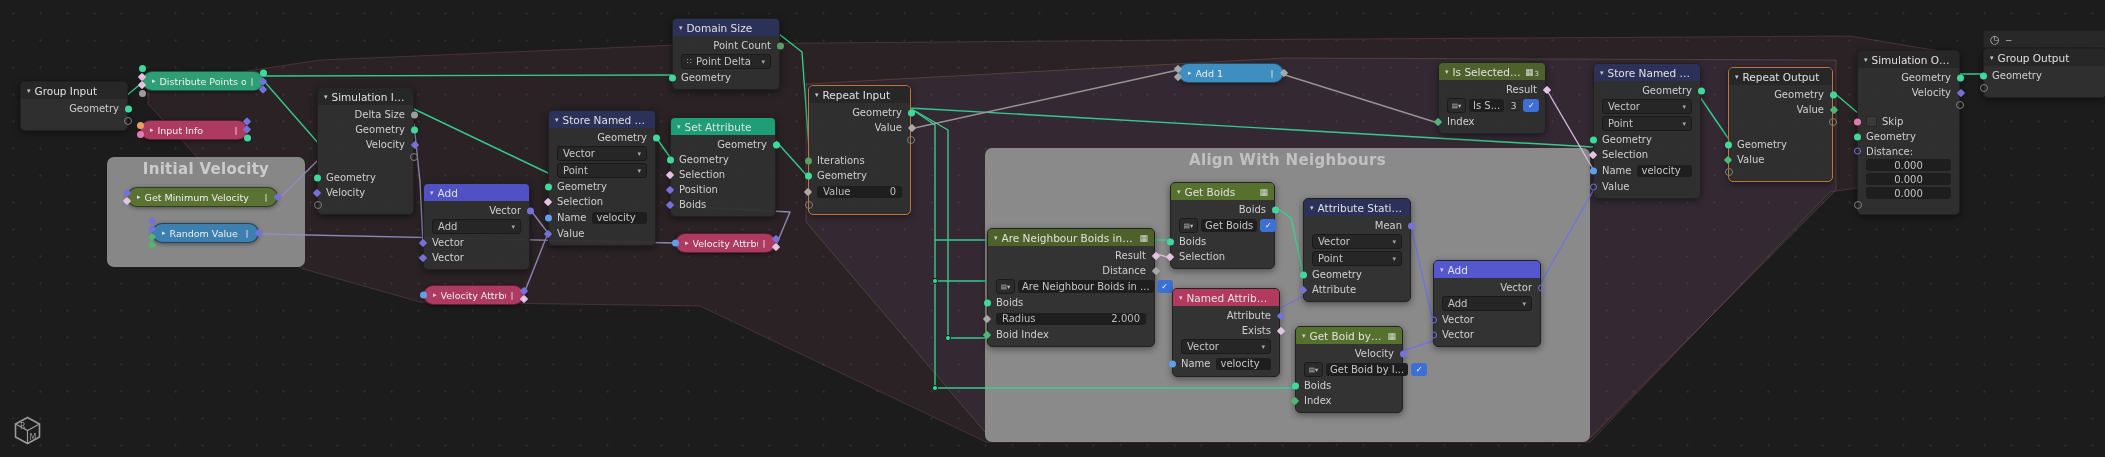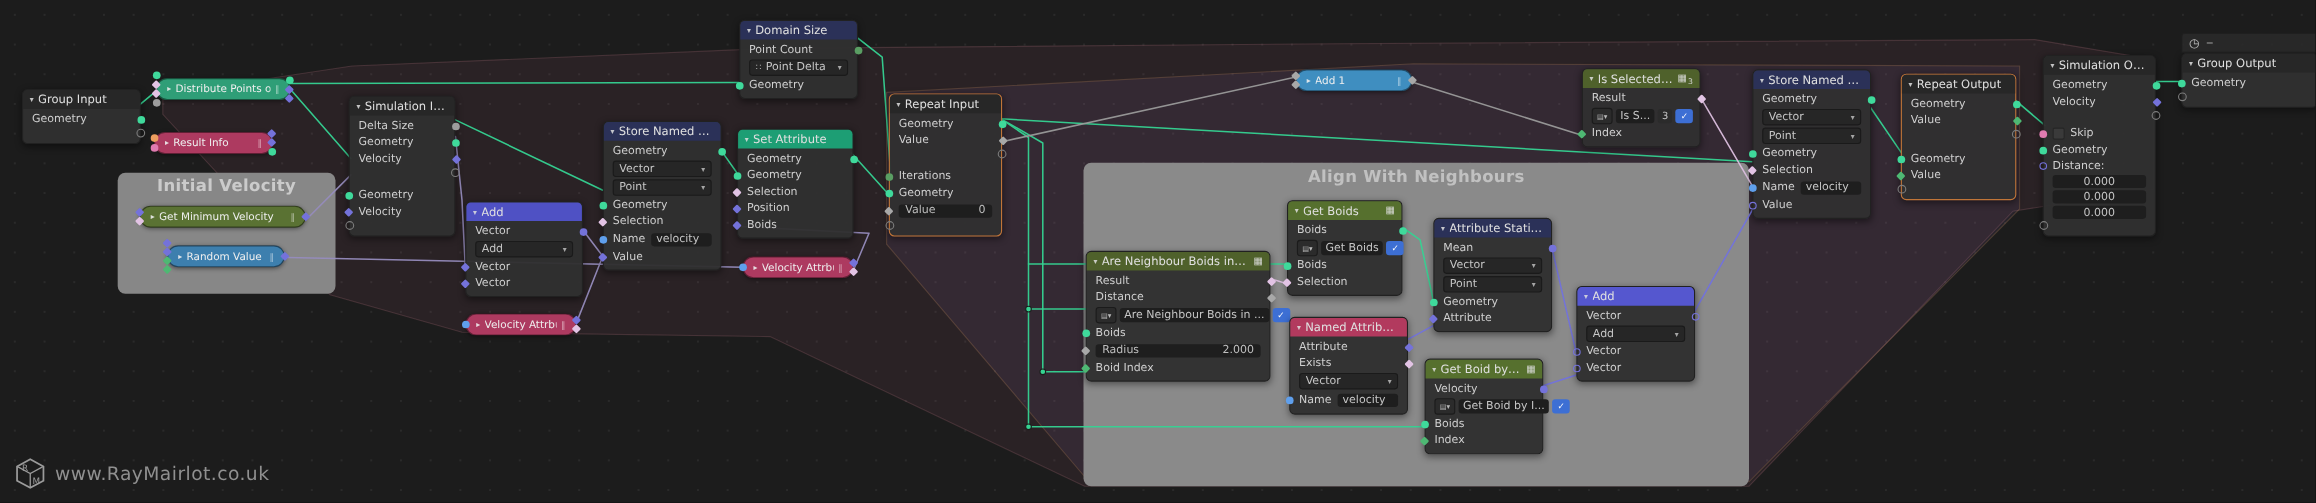--- a/index.html
+++ b/index.html
@@ -15,21 +15,21 @@
     font-size:10px;color:#cfcfcf;box-shadow:0 2px 7px rgba(0,0,0,.45);z-index:4;}
   .node.sel{border-color:#c07538;}
   .hdr{height:17px;border-radius:4px 4px 0 0;display:flex;align-items:center;gap:4px;
     padding:0 6px;color:#e0e0e0;font-size:10.5px;white-space:nowrap;overflow:hidden;}
   .hdr .caret{font-size:7px;opacity:.85;flex:0 0 auto;}
   .hdr .title{overflow:hidden;text-overflow:ellipsis;flex:1 1 auto;}
   .hdr .hic{font-size:9px;opacity:.9;flex:0 0 auto;}
   .hdr .hnum{font-size:7px;opacity:.9;flex:0 0 auto;margin-left:-3px;align-self:flex-end;padding-bottom:2px;}
   .body{padding:2px 0 4px 0;}
   .row{position:relative;min-height:15px;display:flex;align-items:center;padding:0 8px;}
-  .row.out{}
+  .row.out{justify-content:flex-end;}
   .row.ddr,.row.tfr,.row.nfr,.row.ar{min-height:17px;}
   .row.lbl{min-height:14px;}
   .row.virt{min-height:10px;}
   .sock{position:absolute;width:7px;height:7px;border-radius:50%;top:50%;transform:translateY(-50%);z-index:5;}
   .sock.in{left:-4.5px;} .sock.out{right:-4.5px;}
   .sock.s-d{width:6px;height:6px;border-radius:1px;transform:translateY(-50%) rotate(45deg);}
   .sock.s-r{background:transparent!important;border:1.6px solid;width:5px;height:5px;}
   .sock.s-v{background:transparent!important;border:1px solid #7d7d7d;width:6px;height:6px;}
   .dd{margin:0;height:13px;background:#262626;border:1px solid #1a1a1a;border-radius:3px;
     display:flex;align-items:center;gap:4px;padding:0 5px;color:#c6c6c6;flex:1;}
@@ -147,21 +147,21 @@
           <span class="sock in s-c" style="background: rgb(157, 157, 157);"></span>
         </span>
         <span class="pcol r">
           <span class="sock out s-c" style="background: rgb(63, 217, 155);"></span>
           <span class="sock out s-d" style="background: rgb(116, 114, 218);"></span>
           <span class="sock out s-d" style="background: rgb(116, 114, 218);"></span>
         </span>
       </div>
       <div class="pill" style="left: 140px; top: 120px; width: 108px; background: rgb(173, 58, 96);">
         <span class="caret">▸</span>
-        <span class="ptitle">Result Info</span>
+        <span class="ptitle">Input Info</span>
         <span class="pause">∥</span>
         <span class="pcol l">
           <span class="sock in s-c" style="background: rgb(237, 158, 95);"></span>
           <span class="sock in s-c" style="background: rgb(224, 123, 176);"></span>
         </span>
         <span class="pcol r">
           <span class="sock out s-d" style="background: rgb(116, 114, 218);"></span>
           <span class="sock out s-d" style="background: rgb(116, 114, 218);"></span>
           <span class="sock out s-c" style="background: rgb(63, 217, 155);"></span>
         </span>
@@ -763,15 +763,14 @@
   </div>
 
   <div class="watermark">
     <svg width="27" height="29" viewBox="0 0 27 29">
       <polygon points="13.5,1.5 25.5,8 25.5,21 13.5,27.5 1.5,21 1.5,8" fill="none" stroke="#9a9a9a" stroke-width="1.6"></polygon>
       <polyline points="1.5,8 13.5,14.5 25.5,8" fill="none" stroke="#9a9a9a" stroke-width="1.2"></polyline>
       <line x1="13.5" y1="14.5" x2="13.5" y2="27.5" stroke="#9a9a9a" stroke-width="1.2"></line>
       <text x="6" y="12.5" font-size="8" fill="#9a9a9a" font-family="DejaVu Sans, sans-serif">R</text>
       <text x="15.5" y="24" font-size="8" fill="#9a9a9a" font-family="DejaVu Sans, sans-serif">M</text>
     </svg>
-    <span class="wtext">www.RayMairlot.co.uk</span>
   </div>
 </div>
 
 </body></html>

